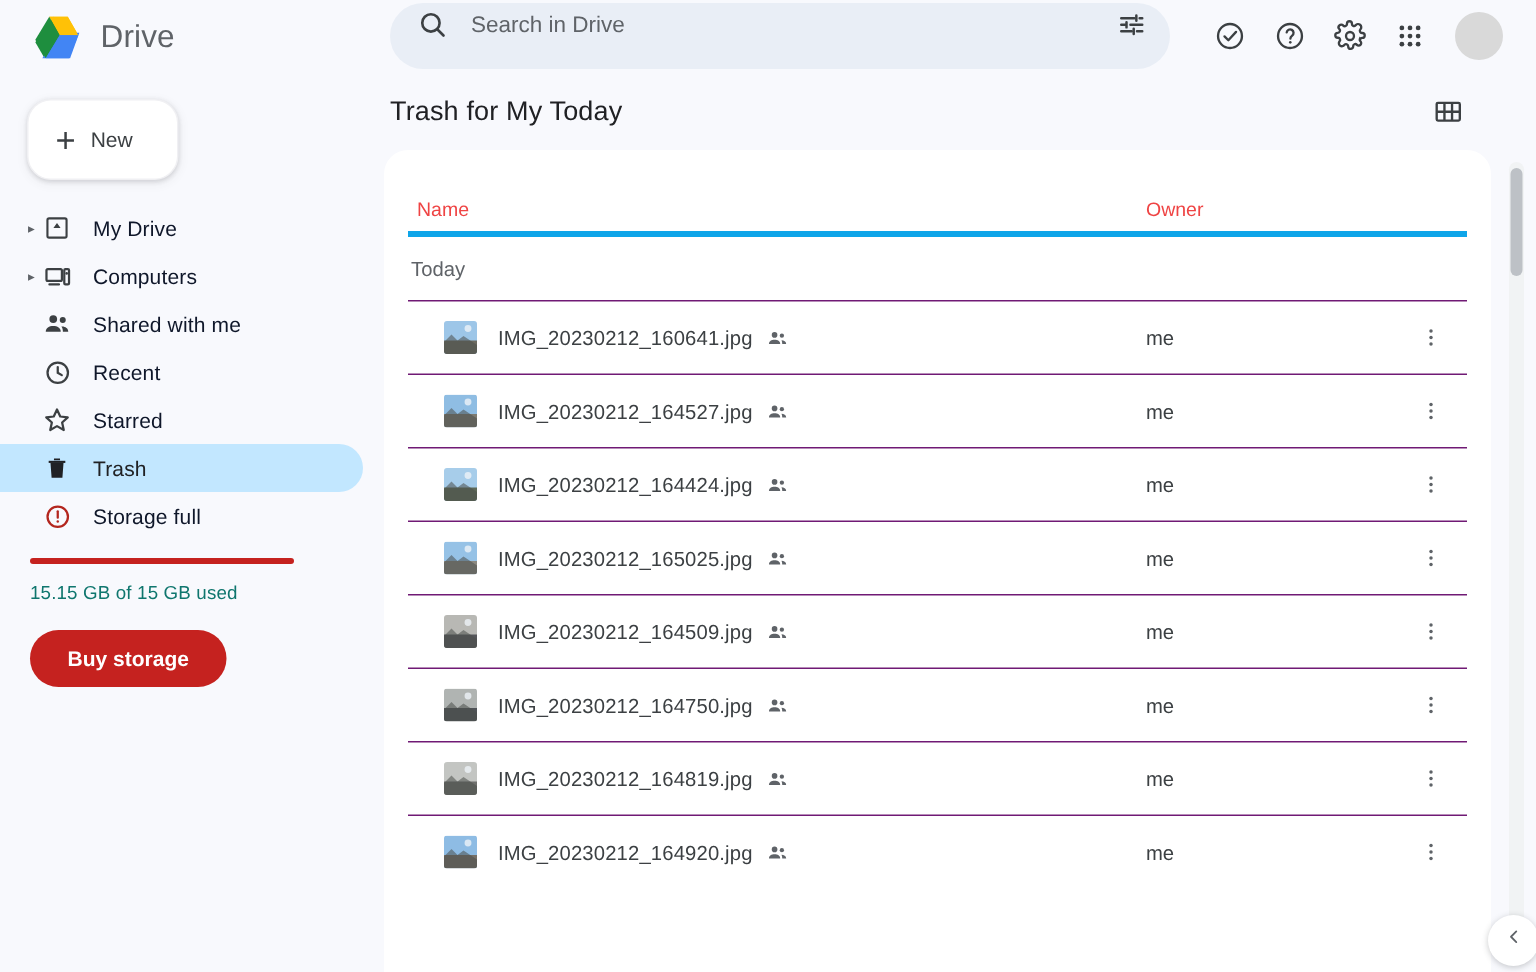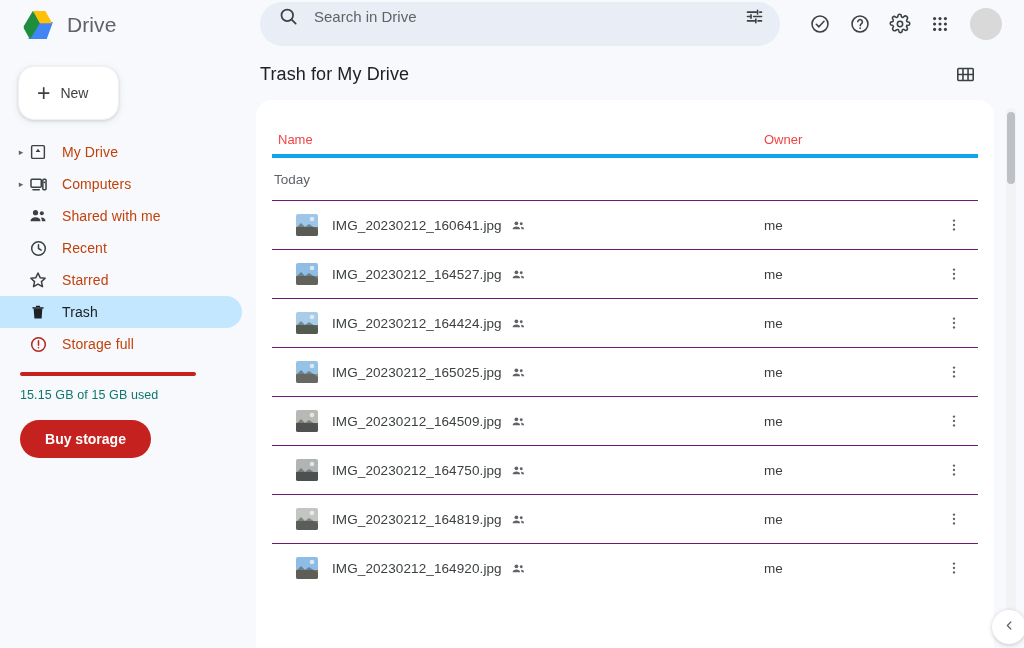--- a/index.html
+++ b/index.html
@@ -52,21 +52,21 @@
   .caret {
     width: 14px; font-size: 9px; color: #5f6368;
     flex: 0 0 14px; line-height: 1; text-align: center;
   }
   .caret.hidden { visibility: hidden; }
   .nav-icon {
     width: 20px; height: 20px; flex: 0 0 20px;
     display: flex; align-items: center; justify-content: center;
     margin-right: 14px;
   }
-  .nav-label { font-size: 14px; color: #c2410c; letter-spacing: .1px; }
+  .nav-label { font-size: 14px; color: #0f172a; letter-spacing: .1px; }
 
   .storage-wrap { margin: 12px 0 0 20px; width: 200px; }
   .storage-bar {
     width: 176px; height: 4px; border-radius: 2px;
     background: #e0e0e0; overflow: hidden;
   }
   .storage-fill { height: 100%; background: #c5221f; }
   .storage-text {
     font-size: 12.5px; color: #0f766e; margin-top: 12px; letter-spacing: .1px;
   }
@@ -379,21 +379,21 @@
               <circle cx="18.5" cy="18.5" r="1.9"></circle>
           </svg>
         </span>
         <span class="avatar"></span>
       </div>
     </div>
 
     <div class="content">
 
       <div class="page-head">
-        <span class="page-title">Trash for My Drive</span>
+        <span class="page-title">Trash for My Today</span>
         <span class="grid-toggle">
           <svg width="21" height="21" viewBox="0 0 24 24" fill="none" stroke="#3c4043" stroke-width="1.8">
             <rect x="3.2" y="5.2" width="17.6" height="13.6" rx="1"></rect>
             <path d="M9.1 5.2v13.6M14.9 5.2v13.6M3.2 12h17.6"></path>
           </svg>
         </span>
       </div>
 
       <div class="panel">
 

